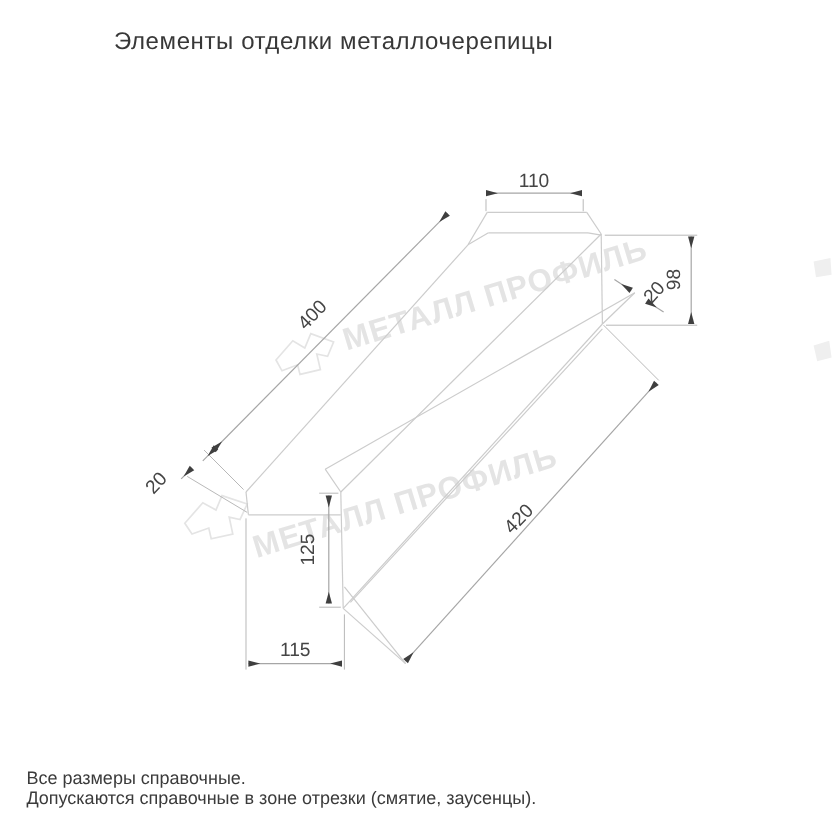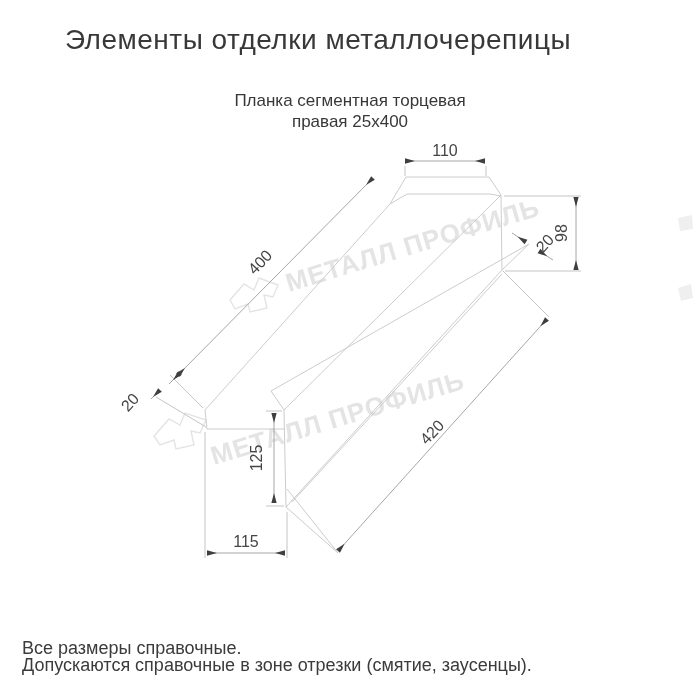--- a/index.html
+++ b/index.html
@@ -2,50 +2,46 @@
 <html><head>
 <meta charset="utf-8">
 <style>
   html,body{margin:0;padding:0;background:#ffffff;}
   .page{
     position:relative;width:700px;height:700px;background:#ffffff;
     font-family:"Liberation Sans", sans-serif;overflow:hidden;
   }
   .title{
     position:absolute;top:24px;left:0;width:556px;text-align:center;
-    font-size:28px;color:#383838;letter-spacing:.5px;padding-left:40px;
+    font-size:20px;color:#383838;letter-spacing:.5px;
   }
   .subtitle{
     position:absolute;top:90px;left:0;width:700px;text-align:center;
     font-size:17px;color:#383838;line-height:21px;
   }
   .footer{
     position:absolute;left:22px;bottom:26px;
-    font-size:18px;color:#3b3b3b;line-height:17px;
+    font-size:15px;color:#3b3b3b;line-height:17px;
   }
   svg{position:absolute;left:0;top:0;}
   .outline{stroke:#cccccc;stroke-width:1;fill:none;}
   .dim{stroke:#a6a6a6;stroke-width:1;fill:none;}
   .ext{stroke:#b5b5b5;stroke-width:0.8;fill:none;}
   .dimtxt{fill:#454545;font-family:"Liberation Sans",sans-serif;font-size:16px;}
   .wm{fill:#e4e4e4;font-family:"Liberation Sans",sans-serif;font-size:26px;font-weight:bold;letter-spacing:1px;}
   .wmlogo{stroke:#e4e4e4;stroke-width:1.4;fill:none;}
   .wmbit{fill:#efefef;}
 </style>
 </head>
 <body>
 
 <div class="page">
 
   <div class="title">Элементы отделки металлочерепицы</div>
 
-  <div class="subtitle">
-    <div>Планка сегментная торцевая</div>
-    <div>правая 25х400</div>
-  </div>
 
   <svg width="700" height="700" viewBox="0 0 700 700">
 
     <defs>
       <marker id="arr" viewBox="0 0 10 6" refX="9.5" refY="3" markerWidth="11" markerHeight="7" orient="auto-start-reverse">
         <path d="M0.5,3 L9.5,0.6 L9.5,5.4 Z" fill="#3f3f3f"></path>
       </marker>
     </defs>
 
     <g>

